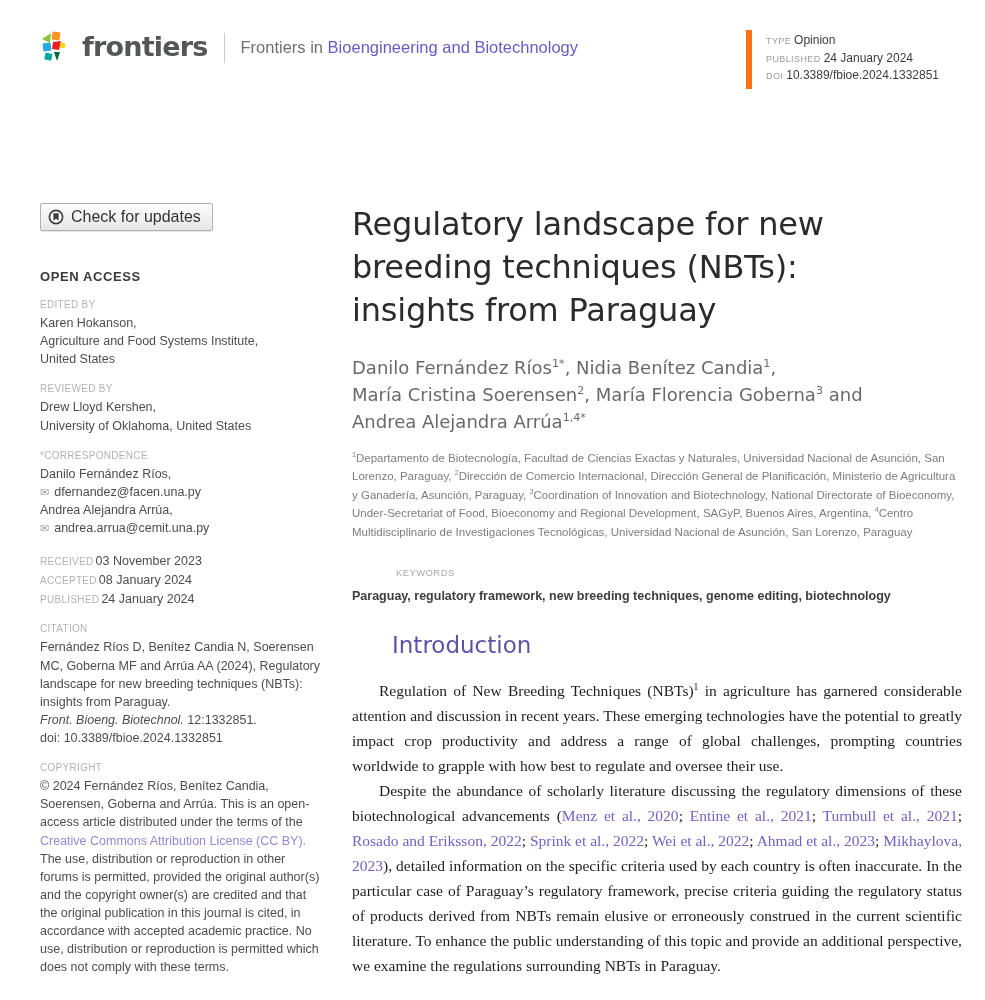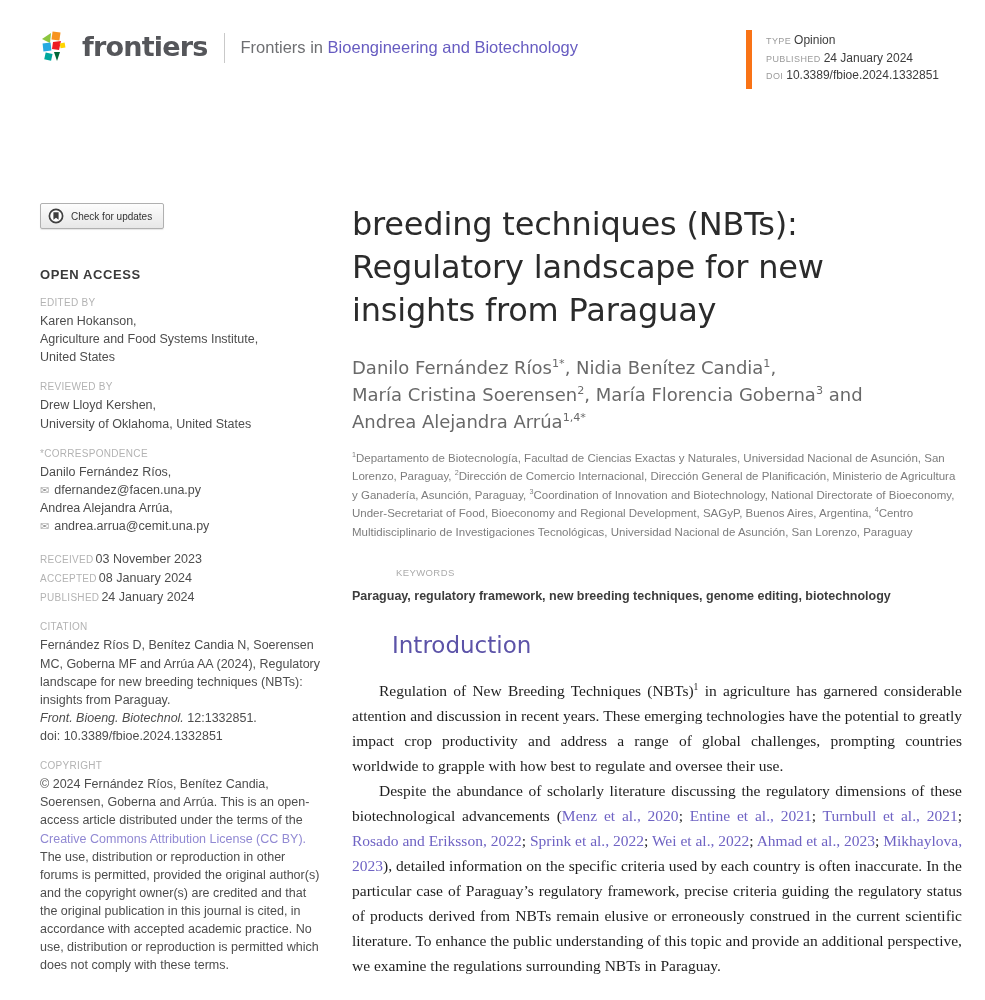--- a/index.html
+++ b/index.html
@@ -21,21 +21,21 @@
   .meta-label{font-size:9px;color:#9b9b9b;letter-spacing:0.4px;margin-right:3px;}
 
   
   .content{position:absolute;top:203px;left:40px;right:22px;display:flex;gap:30px;}
   .sidebar{width:282px;flex:none;}
   .main{flex:1;min-width:0;}
 
   
   .check-btn{display:inline-flex;align-items:center;gap:7px;padding:4px 11px 4px 7px;
              background:linear-gradient(#fdfdfd,#e7e7e7);border:1px solid #b0b0b0;
-             border-radius:2px;font-size:10px;color:#333;cursor:pointer;
+             border-radius:2px;font-size:16px;color:#333;cursor:pointer;
              box-shadow:0 1px 1px rgba(0,0,0,0.10);}
   .open-access{margin-top:38px;font-size:13px;font-weight:bold;color:#3a3a3a;letter-spacing:0.6px;}
   .sb-section{margin-top:15px;}
   .sb-label{font-size:10px;color:#b3b3b3;letter-spacing:0.3px;margin-bottom:4px;}
   .sb-text{font-size:12.5px;color:#4d4d4d;line-height:1.45;}
   .email-row{display:flex;align-items:baseline;gap:5px;font-size:12.5px;color:#4d4d4d;line-height:1.45;}
   .env-icon{color:#9a9a9a;font-size:11px;}
   .date-row{font-size:12.5px;color:#4d4d4d;line-height:1.5;}
   .date-row .sb-inline-label{font-size:10px;color:#b3b3b3;letter-spacing:0.3px;margin-right:2px;}
 
@@ -153,22 +153,22 @@
       </div>
 
       <div class="sb-section">
         <div class="sb-label">COPYRIGHT</div>
         <div class="sb-text"><span>© 2024 Fernández Ríos, Benítez Candia, Soerensen, Goberna and Arrúa. This is an open-access article distributed under the terms of the </span><span class="seg-cclink">Creative Commons Attribution License (CC BY).</span><span> The use, distribution or reproduction in other forums is permitted, provided the original author(s) and the copyright owner(s) are credited and that the original publication in this journal is cited, in accordance with accepted academic practice. No use, distribution or reproduction is permitted which does not comply with these terms.</span></div>
       </div>
     </div>
 
     <div class="main">
       <div class="title">
+        <div>Regulatory landscape for new</div>
         <div>breeding techniques (NBTs):</div>
-        <div>Regulatory landscape for new</div>
         <div>insights from Paraguay</div>
       </div>
 
       <div class="authors"><span>Danilo Fernández Ríos</span><span class="seg-sup">1*</span><span>, Nidia Benítez Candia</span><span class="seg-sup">1</span><span>,</span><br><span>María Cristina Soerensen</span><span class="seg-sup">2</span><span>, María Florencia Goberna</span><span class="seg-sup">3</span><span> and</span><br><span>Andrea Alejandra Arrúa</span><span class="seg-sup">1,4*</span></div>
 
       <div class="affiliations"><span class="seg-sup">1</span><span>Departamento de Biotecnología, Facultad de Ciencias Exactas y Naturales, Universidad Nacional de Asunción, San Lorenzo, Paraguay, </span><span class="seg-sup">2</span><span>Dirección de Comercio Internacional, Dirección General de Planificación, Ministerio de Agricultura y Ganadería, Asunción, Paraguay, </span><span class="seg-sup">3</span><span>Coordination of Innovation and Biotechnology, National Directorate of Bioeconomy, Under-Secretariat of Food, Bioeconomy and Regional Development, SAGyP, Buenos Aires, Argentina, </span><span class="seg-sup">4</span><span>Centro Multidisciplinario de Investigaciones Tecnológicas, Universidad Nacional de Asunción, San Lorenzo, Paraguay</span></div>
 
       <div class="kw-label">KEYWORDS</div>
       <div class="keywords">Paraguay, regulatory framework, new breeding techniques, genome editing, biotechnology</div>
 

